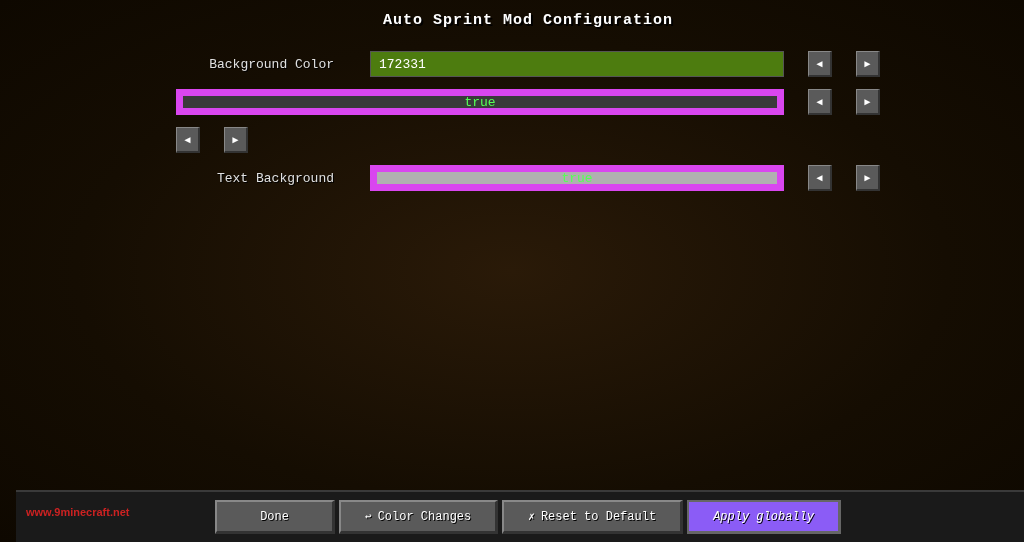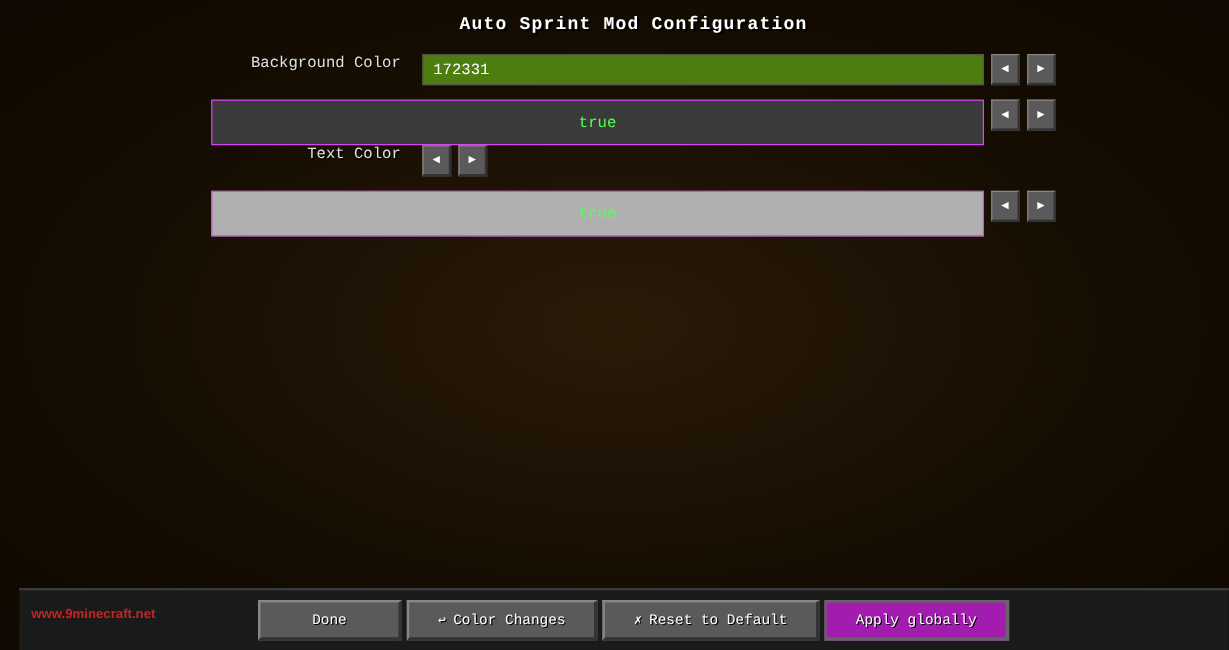--- a/index.html
+++ b/index.html
@@ -63,22 +63,23 @@
     .config-area {
       flex: 1;
       display: flex;
       flex-direction: column;
       padding: 8px 160px 8px 160px;
       gap: 0px;
     }
 
     .config-row {
       display: flex;
+      align-items: center;
       height: 38px;
-      gap: 6px;
+      gap: 24px;
     }
 
     .config-label {
       width: 170px;
       color: #e0e0e0;
       font-size: 13px;
       font-family: 'Courier New', monospace;
       text-shadow: 1px 1px #000;
       flex-shrink: 0;
       text-align: right;
@@ -92,23 +93,23 @@
       border: 1px solid #555;
       color: #ffffff;
       font-family: 'Courier New', monospace;
       font-size: 13px;
       padding: 0 8px;
       outline: none;
     }
 
     .config-toggle {
       flex: 1;
-      height: 38px;
+      height: 26px;
       background-color: #3a3a3a;
-      border: 1px solid #d946ef;
+      border: 7px solid #d946ef;
       display: flex;
       align-items: center;
       justify-content: center;
       color: #55ff55;
       font-family: 'Courier New', monospace;
       font-size: 13px;
       cursor: pointer;
     }
 
     .config-toggle.light-bg {
@@ -171,22 +172,23 @@
       text-shadow: 1px 1px #000;
       white-space: nowrap;
     }
 
     .btn-done {
       min-width: 120px;
       justify-content: center;
     }
 
     .btn-apply {
-      background-color: #a21caf;
+      background-color: #8b5cf6;
       border-color: #666;
+      font-style: italic;
     }
 
     .icon-sym {
       font-size: 11px;
     }
   </style>
 </head>
 <body>
 
 <div class="bg-overlay"></div>
@@ -204,26 +206,26 @@
       <button class="btn-small">►</button>
     </div>
 
     <div class="config-row">
       <div class="config-toggle">true</div>
       <button class="btn-small">◄</button>
       <button class="btn-small">►</button>
     </div>
 
     <div class="config-row">
-      <div class="config-label">Text Color</div>
-      <button class="btn-small">◄</button>
-      <button class="btn-small">►</button>
-    </div>
-
-    <div class="config-row">
+      <button class="btn-small">◄</button>
+      <button class="btn-small">►</button>
+    </div>
+
+    <div class="config-row">
+      <div class="config-label">Text Background</div>
       <div class="config-toggle light-bg">true</div>
       <button class="btn-small">◄</button>
       <button class="btn-small">►</button>
     </div>
 
   </div>
 
   <div class="bottom-bar">
 
     <div class="watermark">www.9minecraft.net</div>

